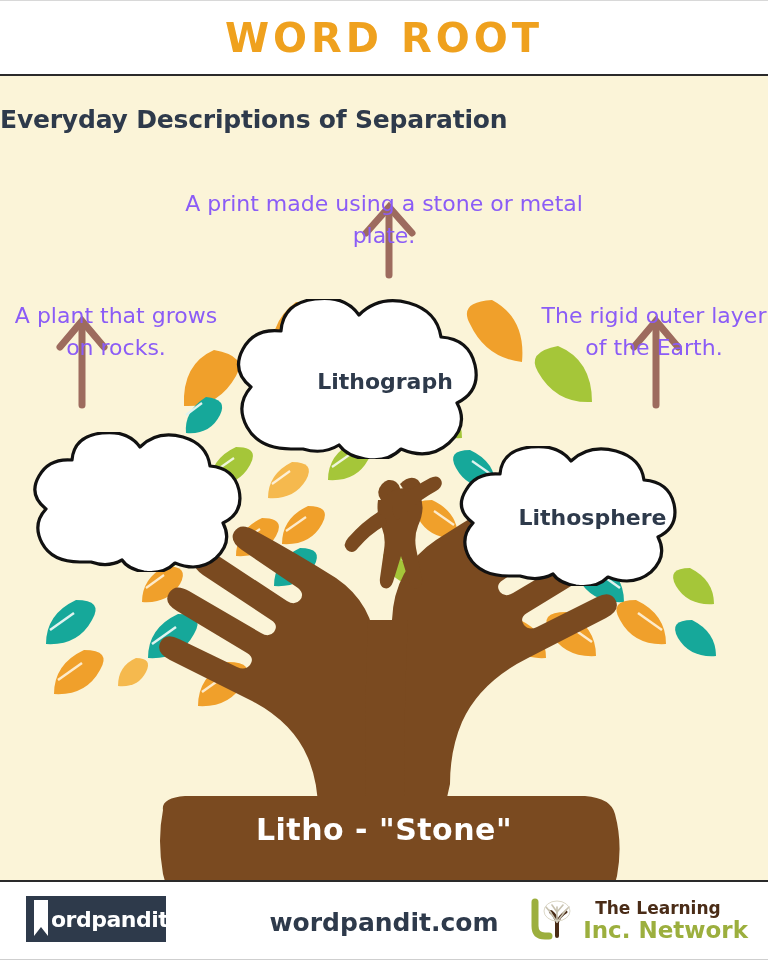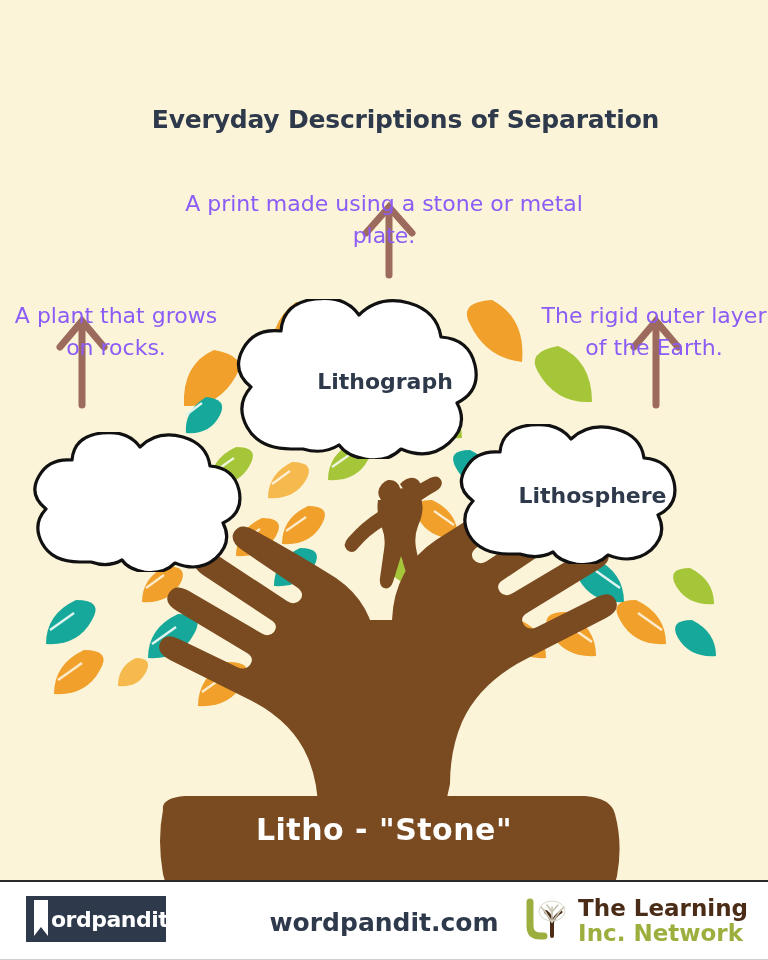--- a/index.html
+++ b/index.html
@@ -36,27 +36,25 @@
     letter-spacing:4px;
     color:#EFA11E;
     font-family:"DejaVu Sans", sans-serif;
   }
 
   
   #subtitle {
     position:absolute;
     left:0; top:105px;
     width:768px;
-    text-align:center;
     font-size:25px;
     font-weight:bold;
     color:#2E3A4B;
     font-family:"DejaVu Sans", sans-serif;
     letter-spacing:-0.2px;
-    padding-left:43px;
   }
 
   
   .desc {
     position:absolute;
     text-align:center;
     font-size:22px;
     font-weight:normal;
     line-height:1.45;
     color:#8b5cf6;
@@ -78,21 +76,21 @@
     position:relative;
     z-index:5;
     font-size:22px;
     font-weight:bold;
     color:#2E3A4B;
     font-family:"DejaVu Sans", sans-serif;
     white-space:nowrap;
   }
   #cloud-litho   { left:231px; top:299px;  width:308px; height:160px; }
   #cloud-phyte   { left:28px;  top:432px;  width:262px; height:140px; }
-  #cloud-sphere  { left:455px; top:424px;  width:275px; height:140px;justify-content:center; }
+  #cloud-sphere  { left:455px; top:446px;  width:275px; height:140px;justify-content:center; }
   #cloud-litho .cloud-label  { margin-top:4px; }
   #cloud-phyte .cloud-label  { margin-top:2px; }
   #cloud-sphere .cloud-label { margin-top:2px; }
 
   
   #root-label {
     position:absolute;
     left:0; top:812px;
     width:768px;
     text-align:center;
@@ -138,33 +136,36 @@
     color:#2E3A4B;
     font-family:"DejaVu Sans", sans-serif;
   }
   #logo-tlin {
     position:absolute; right:20px; top:16px;
     height:46px;
     display:flex; align-items:center;
   }
   #tlin-text { margin-left:4px; line-height:1.08; }
   #tlin-line1 {
-    font-size:23px; font-weight:bold; color:#4A2C17;
-    font-family:"DejaVu Sans", sans-serif; display:block;
+    font-size:17px; font-weight:bold; color:#4A2C17;
+    font-family:"DejaVu Sans", sans-serif; display:block;margin-left:12px;
   }
   #tlin-line2 {
     font-size:23px; font-weight:bold; color:#9CAF3E;
     font-family:"DejaVu Sans", sans-serif; display:block;
   }
 </style>
 </head>
 <body>
 
 <div id="stage">
 
+  <div id="header">
+    <div id="header-title">WORD ROOT</div>
+  </div>
 
   <div id="subtitle">Everyday Descriptions of Separation</div>
 
   <svg id="art" viewBox="0 0 768 740">
 
     <g stroke="#9D6B5E" stroke-width="7" fill="none" stroke-linecap="round">
       <path d="M389 125 L389 60"></path>
       <path d="M366 83 L389 57 L412 83"></path>
     </g>
     <g stroke="#9D6B5E" stroke-width="7" fill="none" stroke-linecap="round">

